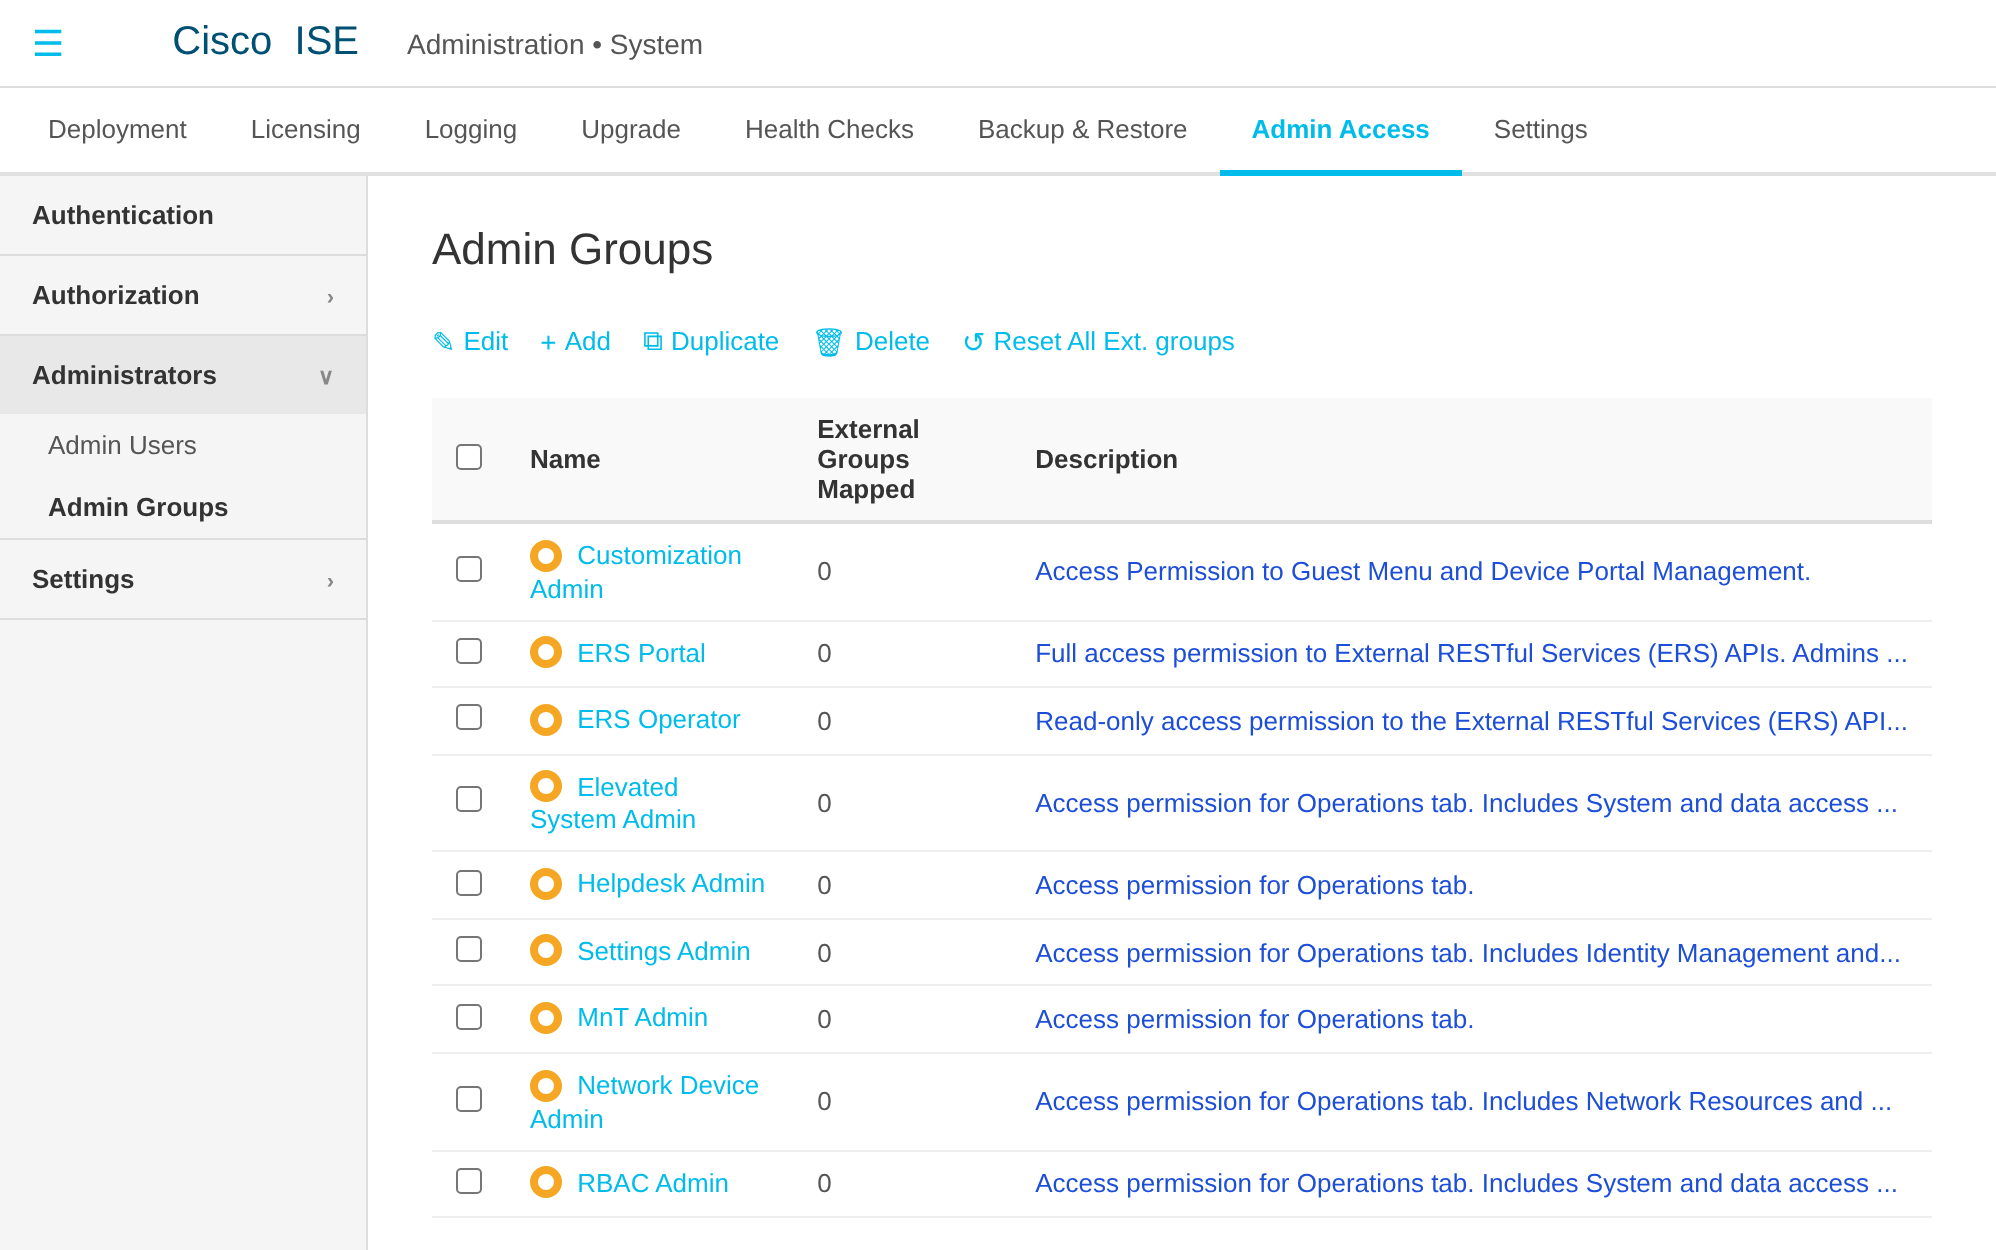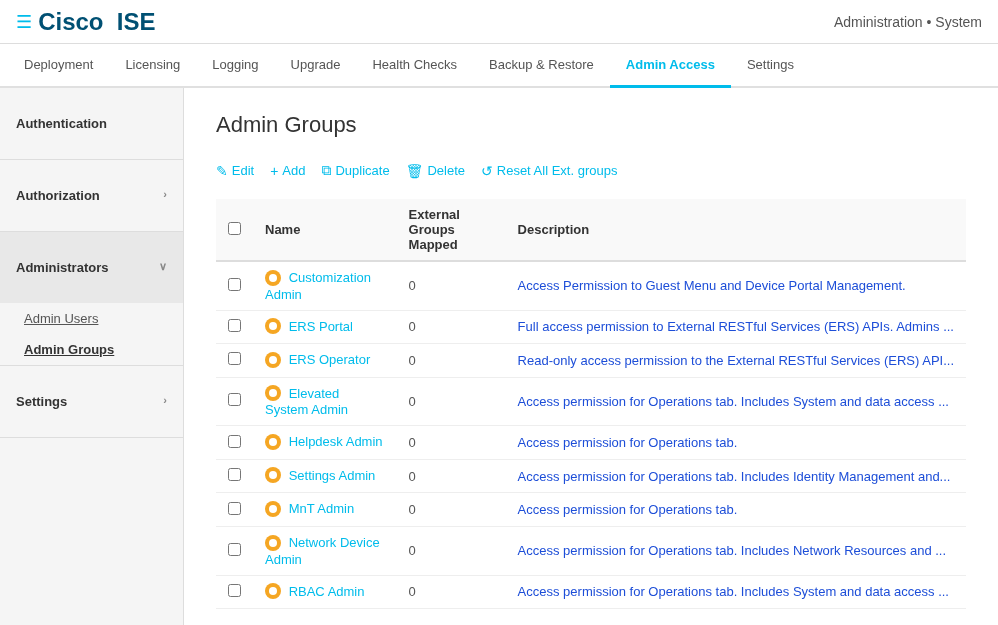--- a/index.html
+++ b/index.html
@@ -14,25 +14,25 @@
       padding: 0 16px;
       background: #fff;
     }
     .top-bar-logo {
       display: flex;
       align-items: center;
       gap: 6px;
       margin-right: 24px;
     }
     .hamburger-icon { color: #00bceb; font-size: 18px; cursor: pointer; }
-    .logo-text { font-size: 24px; font-weight: 700; color: #00bceb; }
+    .logo-text { font-size: 20px; font-weight: 400; color: #00bceb; margin-left: 48px; }
     .logo-text span { color: #005073; }
     .top-bar-title {
       flex: 1;
-      text-align: right;
+      text-align: left;
       font-size: 14px;
       color: #555;
     }
 
     
     .sec-nav {
       display: flex;
       align-items: center;
       height: 44px;
       border-bottom: 2px solid #e0e0e0;
@@ -70,35 +70,34 @@
       min-width: 184px;
       background: #f5f5f5;
       border-right: 1px solid #ddd;
       overflow-y: auto;
     }
     .sidebar-section {
       border-bottom: 1px solid #ddd;
     }
     .sidebar-item {
       display: flex;
-      align-items: flex-start;
+      align-items: flex-end;
       justify-content: space-between;
-      padding: 28px 16px;
+      padding: 12px 16px;
       font-size: 13px;
       color: #333;
       cursor: pointer;
     }
     .sidebar-item.header { font-weight: 600; }
     .sidebar-item.active-section { background: #e8e8e8; }
     .sidebar-sub-item {
       padding: 8px 16px 8px 24px;
       font-size: 13px;
       color: #555;
       cursor: pointer;
-      text-decoration: underline;
     }
     .sidebar-sub-item.active {
       font-weight: 700;
       color: #333;
     }
     .chevron { font-size: 11px; color: #888; }
 
     
     .main {
       flex: 1;

